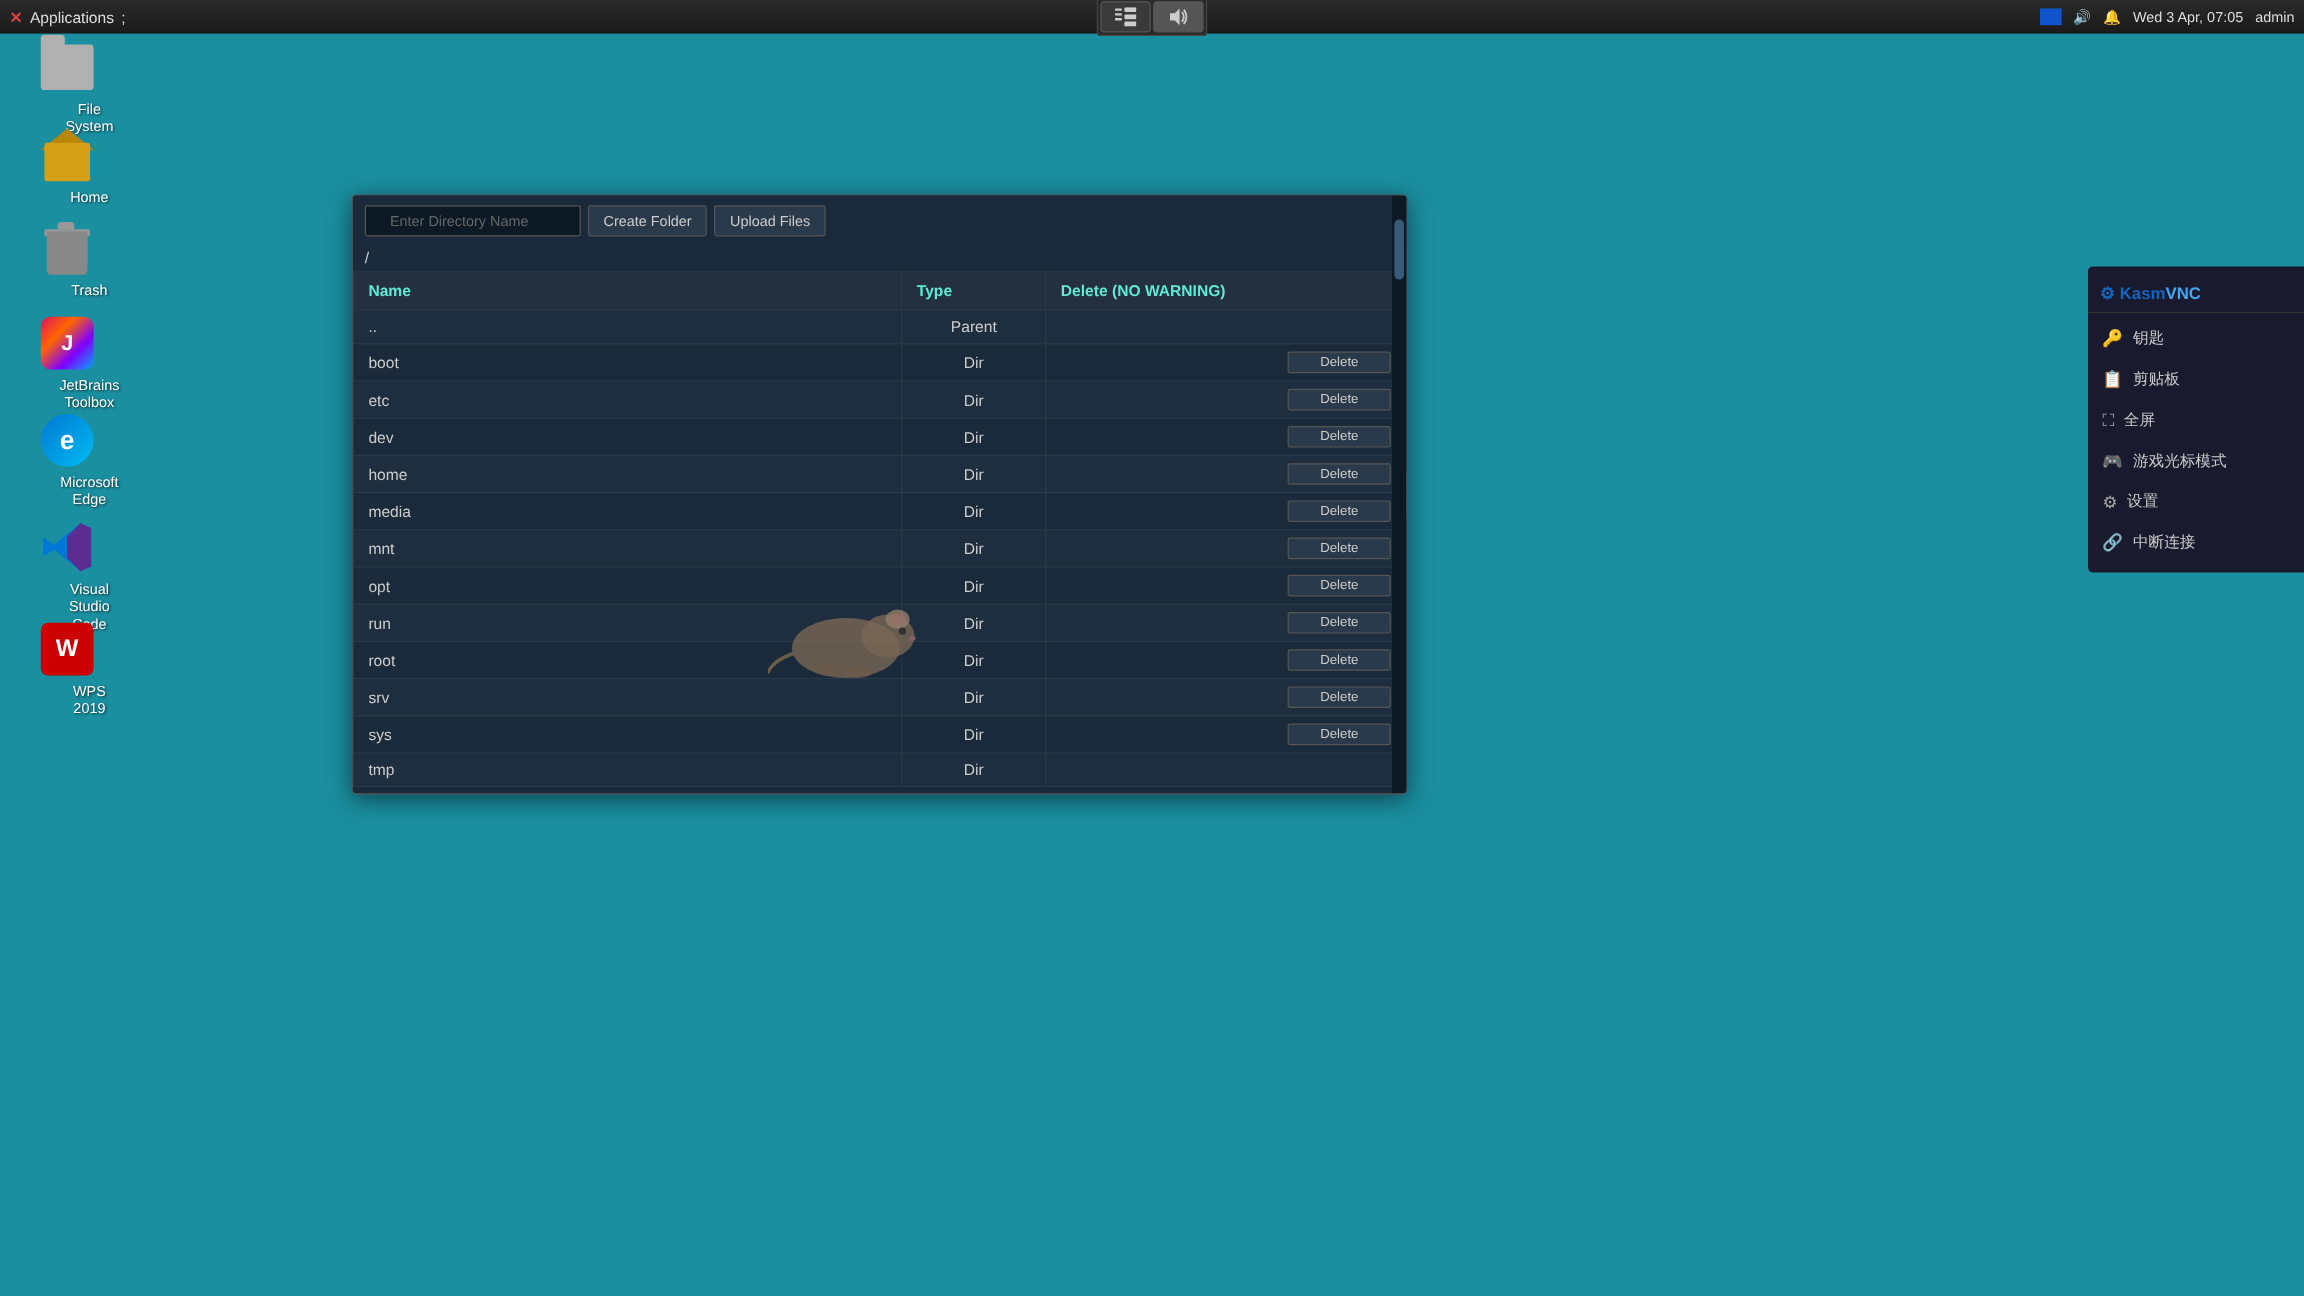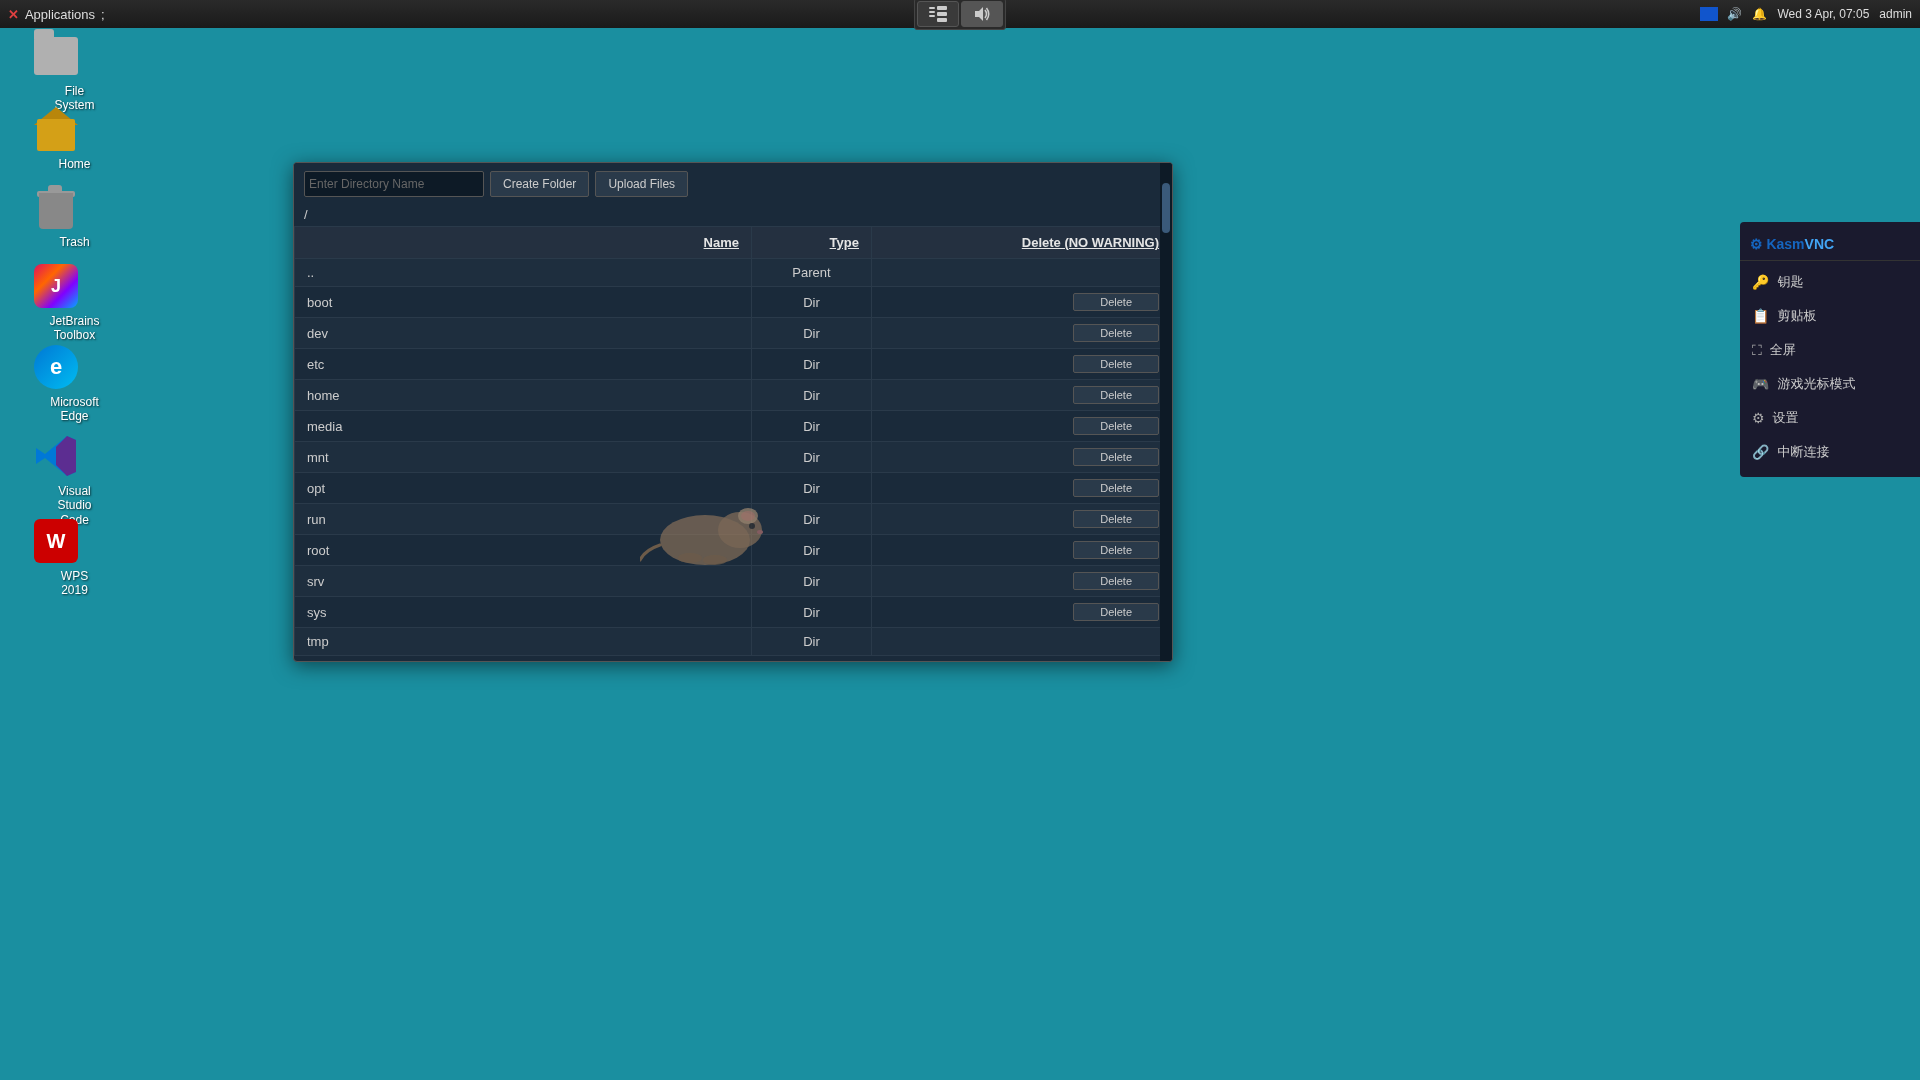--- a/index.html
+++ b/index.html
@@ -240,21 +240,21 @@
     .window-toolbar {
       display: flex;
       align-items: center;
       padding: 8px 10px;
       background: #1a2a3a;
       gap: 6px;
     }
 
     .dir-name-input {
       height: 26px;
-      padding: 2px 4px;
+      padding: 2px 20px;
       background: #0d1a26;
       border: 1px solid #555;
       color: #888;
       font-size: 12px;
       width: 180px;
       border-radius: 2px;
     }
     .dir-name-input::placeholder { color: #666; }
 
     .toolbar-btn {
@@ -277,25 +277,24 @@
     .file-table {
       width: 100%;
       border-collapse: collapse;
       font-size: 13px;
     }
     .file-table thead tr {
       background: #243040;
     }
     .file-table thead th {
       padding: 8px 12px;
-      color: #e5e5e5;
+      color: #5eead4;
       font-weight: bold;
-      text-align: right;
+      text-align: left;
       border: 1px solid #2a3a4a;
-      text-decoration: underline;
     }
     .file-table tbody tr {
       background: #1e2e3e;
       border-bottom: 1px solid #2a3a4a;
     }
     .file-table tbody tr:nth-child(even) {
       background: #1a2a3a;
     }
     .file-table tbody td {
       padding: 6px 12px;
@@ -519,26 +518,26 @@
             <td>..</td>
             <td class="type-col">Parent</td>
             <td class="delete-col"></td>
           </tr>
           <tr>
             <td>boot</td>
             <td class="type-col">Dir</td>
             <td class="delete-col"><button class="delete-btn">Delete</button></td>
           </tr>
           <tr>
+            <td>etc</td>
+            <td class="type-col">Dir</td>
+            <td class="delete-col"><button class="delete-btn">Delete</button></td>
+          </tr>
+          <tr>
             <td>dev</td>
-            <td class="type-col">Dir</td>
-            <td class="delete-col"><button class="delete-btn">Delete</button></td>
-          </tr>
-          <tr>
-            <td>etc</td>
             <td class="type-col">Dir</td>
             <td class="delete-col"><button class="delete-btn">Delete</button></td>
           </tr>
           <tr>
             <td>home</td>
             <td class="type-col">Dir</td>
             <td class="delete-col"><button class="delete-btn">Delete</button></td>
           </tr>
           <tr>
             <td>media</td>

